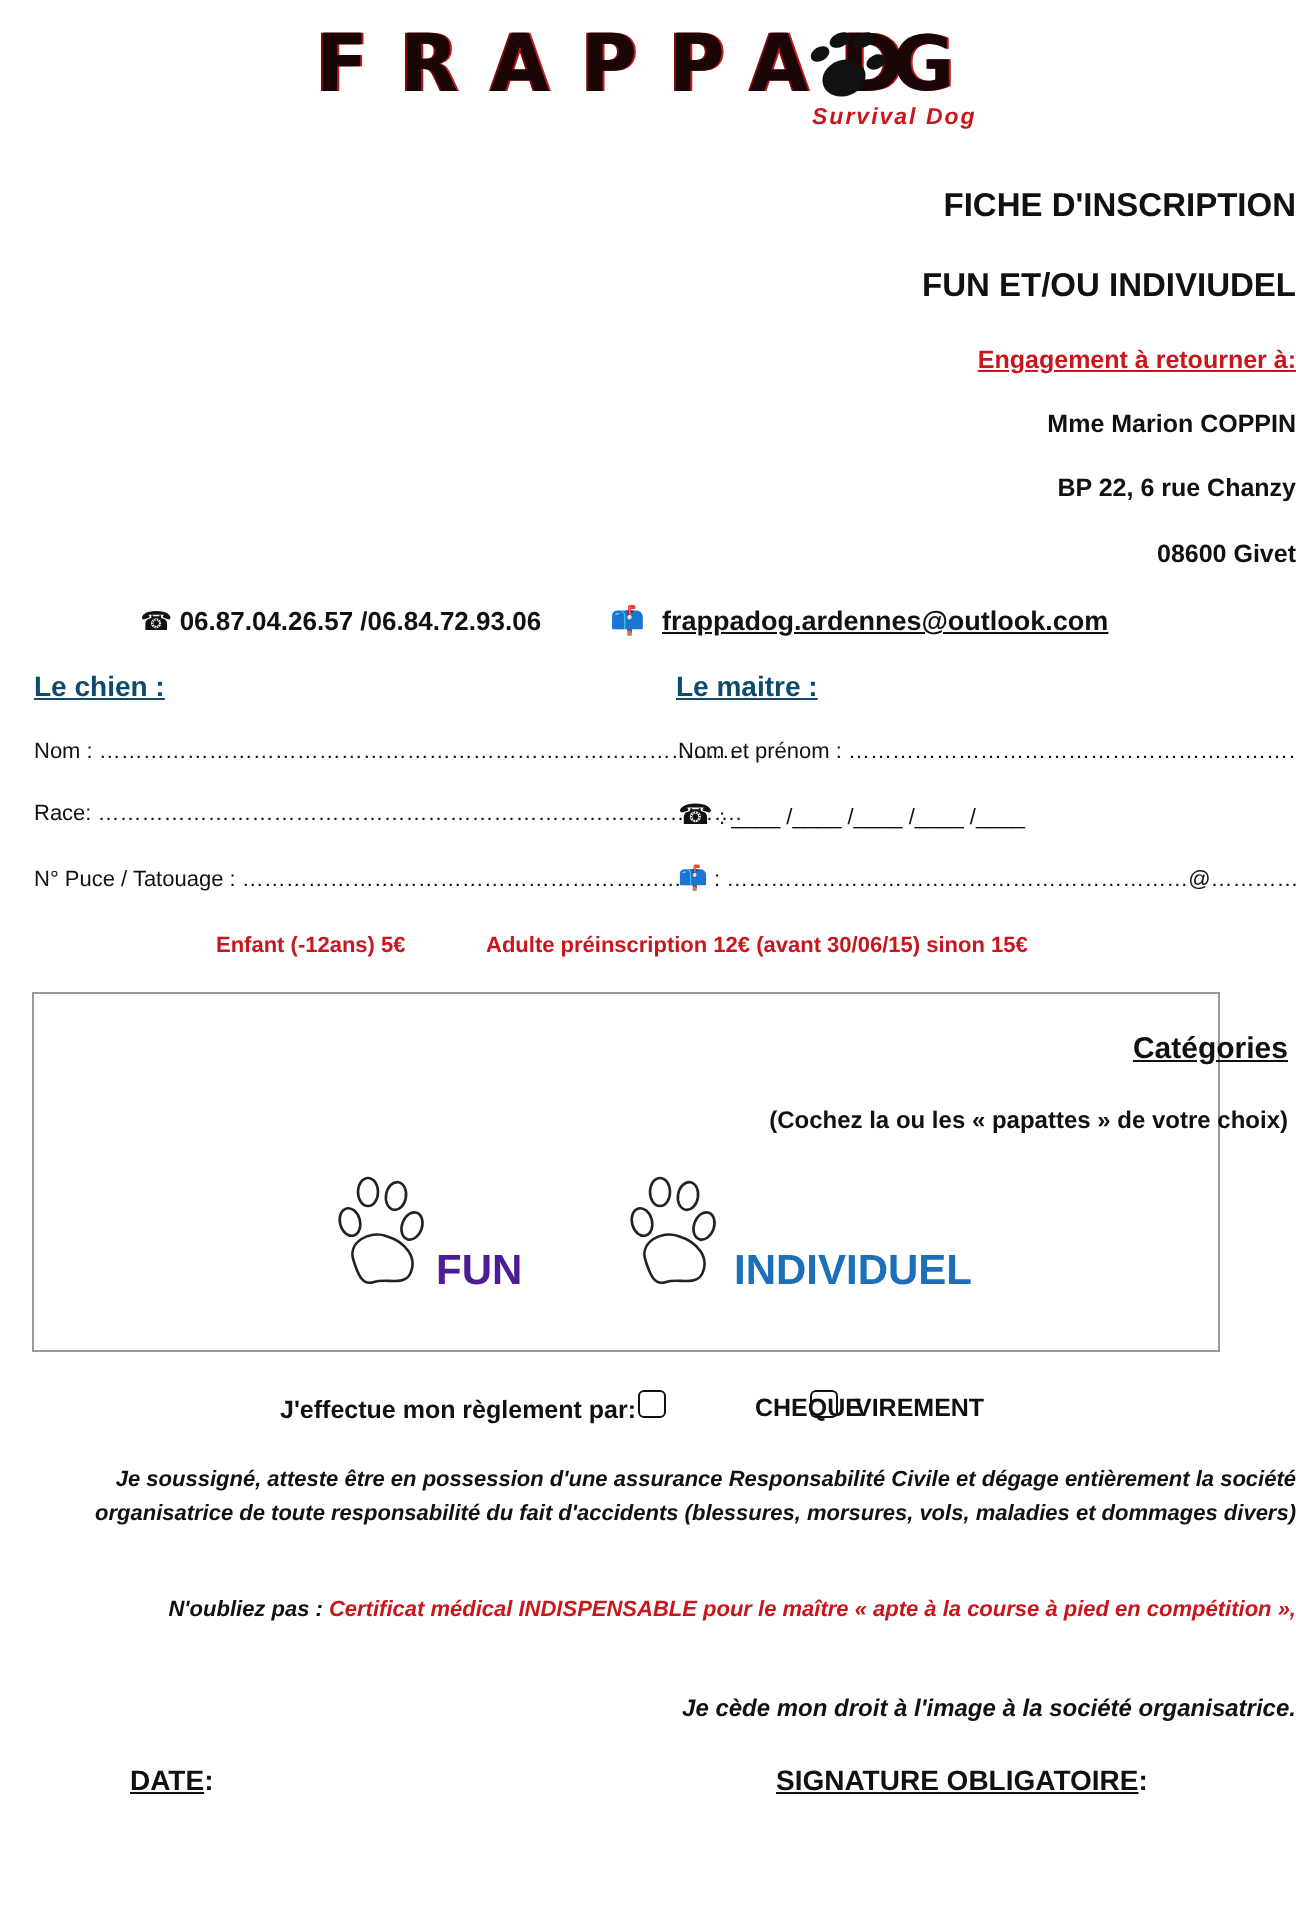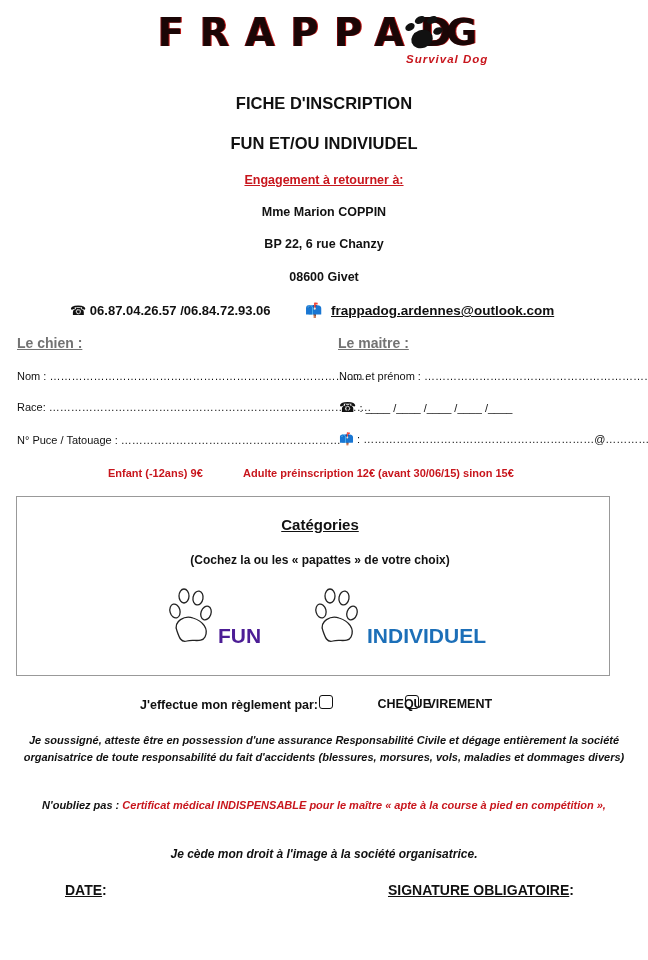--- a/index.html
+++ b/index.html
@@ -1,33 +1,33 @@
 <!DOCTYPE html>
 <html><head>
 <meta charset="utf-8">
 <style>
   html, body { margin:0; padding:0; background:#fff; }
   body { width:648px; height:960px; position:relative; overflow:hidden;
          font-family:"Liberation Sans", "DejaVu Sans", sans-serif; color:#111; }
   .abs { position:absolute; }
-  .center { left:0; width:648px; text-align:center; }
+  .center { left:0; width:648px; text-align:right; }
   .logo-main { top:10px; left:158px; font-family:"DejaVu Sans", sans-serif; font-weight:bold;
                font-size:38px; letter-spacing:16px; color:#1a0606;
                text-shadow: 1px 0 0 #c01a1a, -1px 0 0 #7a0d0d; transform:scaleY(1.05); }
   .logo-paw { top:12px; left:400px; width:44px; height:40px; }
   .logo-g { top:10px; left:446px; font-family:"DejaVu Sans", sans-serif; font-weight:bold;
             font-size:38px; color:#1a0606; text-shadow:1px 0 0 #c01a1a; }
   .logo-sub { top:53px; left:406px; font-style:italic; font-weight:bold; font-size:11.5px;
               letter-spacing:1px; color:#c8161d; }
   .title { font-weight:bold; font-size:16.5px; color:#111; }
   .red-u { color:#c8161d; font-weight:bold; font-size:12.5px; text-decoration:underline; }
   .addr { font-weight:bold; font-size:12.5px; }
   .contact { font-weight:bold; font-size:13px; }
   .email { font-size:13.5px; font-weight:bold; text-decoration:underline; color:#111; }
-  .sec-h { color:#737373; font-weight:bold; font-size:14px; text-decoration:underline; }
+  .sec-h { color:#0c4a6e; font-weight:bold; font-size:14px; text-decoration:underline; }
   .field { font-size:11px; color:#111; white-space:nowrap; }
   .price { color:#c8161d; font-weight:bold; font-size:11px; }
   .box { left:16px; top:496px; width:594px; height:180px; border:1.5px solid #999; box-sizing:border-box; }
   .cat-h { font-weight:bold; font-size:15px; text-decoration:underline; }
   .cat-sub { font-weight:bold; font-size:12px; }
   .fun { color:#4c1d95; font-weight:bold; font-size:21px; }
   .indiv { color:#1c6fb8; font-weight:bold; font-size:21px; }
   .pay { font-weight:bold; font-size:12.5px; }
   .chk { display:inline-block; width:12px; height:12px; border:1.6px solid #111; border-radius:3px; vertical-align:-1px; }
   .para { font-style:italic; font-weight:bold; font-size:11px; line-height:17px; }
@@ -72,21 +72,21 @@
 <div class="abs field" style="top:370px; left:339px;">Nom et prénom : …………………………………………………………</div>
 <div class="abs field" style="top:399px; left:339px;">
   <span style="font-size:14px;">☎</span>
   <span>:  ____ /____ /____ /____ /____</span>
 </div>
 <div class="abs field" style="top:432px; left:339px;">
   <span style="font-size:12px;">📫</span>
   <span>: ………………………………………………………@……………….</span>
 </div>
 
-<div class="abs price" style="top:467px; left:108px;">Enfant (-12ans) 9€</div>
+<div class="abs price" style="top:467px; left:108px;">Enfant (-12ans) 5€</div>
 <div class="abs price" style="top:467px; left:243px;">Adulte préinscription 12€ (avant 30/06/15) sinon 15€</div>
 
 <div class="abs box"></div>
 <div class="abs center cat-h" style="top:516px; left:-4px;">Catégories</div>
 <div class="abs center cat-sub" style="top:553px; left:-4px;">(Cochez la ou les « papattes » de votre choix)</div>
 
 <svg class="abs" style="top:585px; left:167px;" width="50" height="60" viewBox="0 0 50 60">
   <g fill="none" stroke="#222" stroke-width="1.3">
     <ellipse cx="8" cy="26" rx="5" ry="7" transform="rotate(-15 8 26)"></ellipse>
     <ellipse cx="17" cy="11" rx="5" ry="7"></ellipse>

